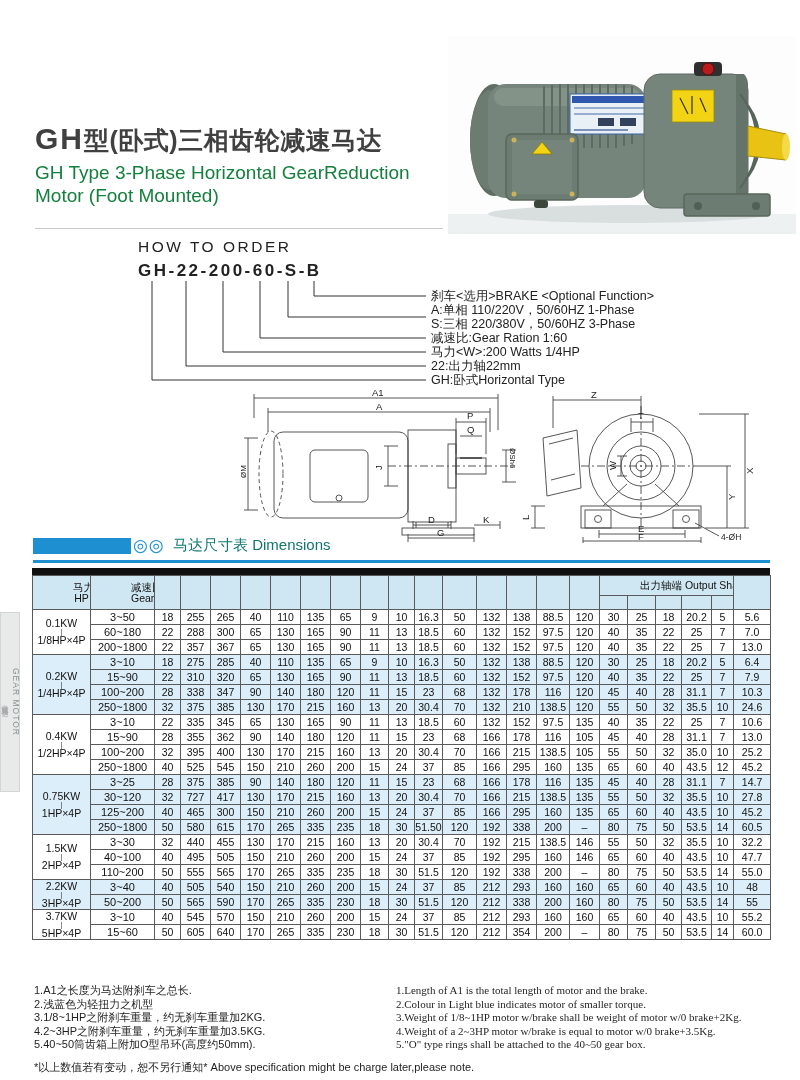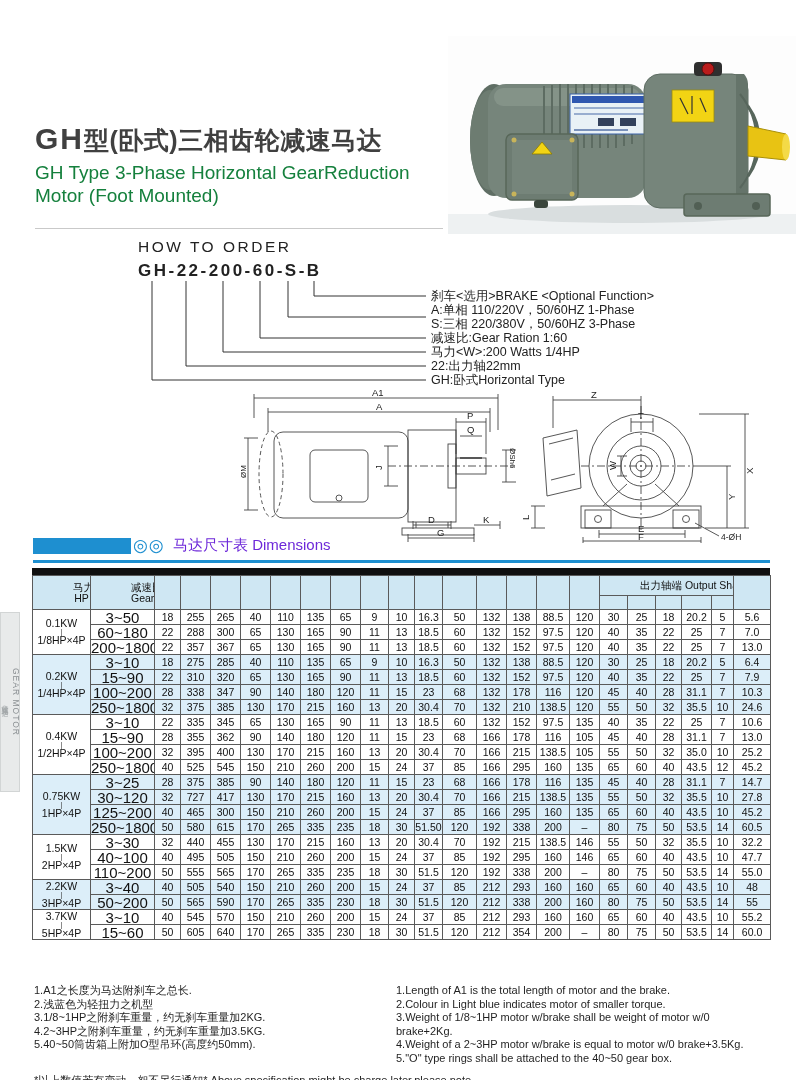--- a/index.html
+++ b/index.html
@@ -32,42 +32,42 @@
 
   
   .drawings{position:absolute;left:238px;top:388px;width:550px;height:155px;display:flex;}
   .drawings svg{display:block;}
   .drawings text{fill:#222;font-family:"Liberation Sans",sans-serif;}
 
   
   .dim-heading{position:absolute;left:33px;top:536px;width:737px;height:26px;}
   .dim-heading .bar{position:absolute;left:0;top:2px;width:98px;height:16px;background:var(--accent);}
   .dim-heading .bullets{position:absolute;left:100px;top:-1px;font-size:17px;color:var(--accent);letter-spacing:1px;}
-  .dim-heading .txt{position:absolute;left:140px;top:0;font-size:15px;color:#6d28d9;}
+  .dim-heading .txt{position:absolute;left:140px;top:0;font-size:15px;color:#0f766e;}
   .dim-rule{position:absolute;left:33px;top:560px;width:737px;height:3px;background:var(--accent);}
 
   
   .table-wrap{position:absolute;left:32px;top:568px;width:738px;}
   .table-topbar{width:738px;height:7px;background:#101010;}
   table{border-collapse:collapse;table-layout:fixed;width:738px;border:1.5px solid #111;}
   th,td{border:1px solid #5a5a5a;text-align:center;font-size:10.5px;padding:0;line-height:13px;height:15px;white-space:nowrap;overflow:hidden;color:#111;}
   thead th{background:var(--header-bg);font-weight:normal;font-size:10.5px;line-height:11px;padding-left:40px;}
   thead tr:first-child th{height:20px;}
   thead tr:last-child th{height:14px;}
   td.power div{line-height:11px;font-size:10.5px;}
   td.power .pipe{font-size:7px;line-height:6px;color:#333;}
-  td.ratio{font-size:15px;}
+  td.ratio{font-size:11px;}
   tr.hl td{background:var(--hl);}
   tr.group-start td{border-top:1.8px solid #2a2a2a;}
 
   
   .notes{position:absolute;left:34px;top:984px;width:737px;font-size:11px;line-height:13.5px;color:#1f1f1f;}
   .notes .cols{display:flex;}
   .notes .col-cn{width:362px;}
-  .notes .col-en{width:365px;}
+  .notes .col-en{width:365px;font-family:Liberation Serif, serif;}
   .notes .bottom{margin-top:9px;}
 </style>
 </head>
 <body>
 
 <div class="page">
 
   <div class="side-tab">
     <span class="vtxt cn">齿轮减速马达</span>
     <span class="vtxt">GEAR MOTOR</span>

